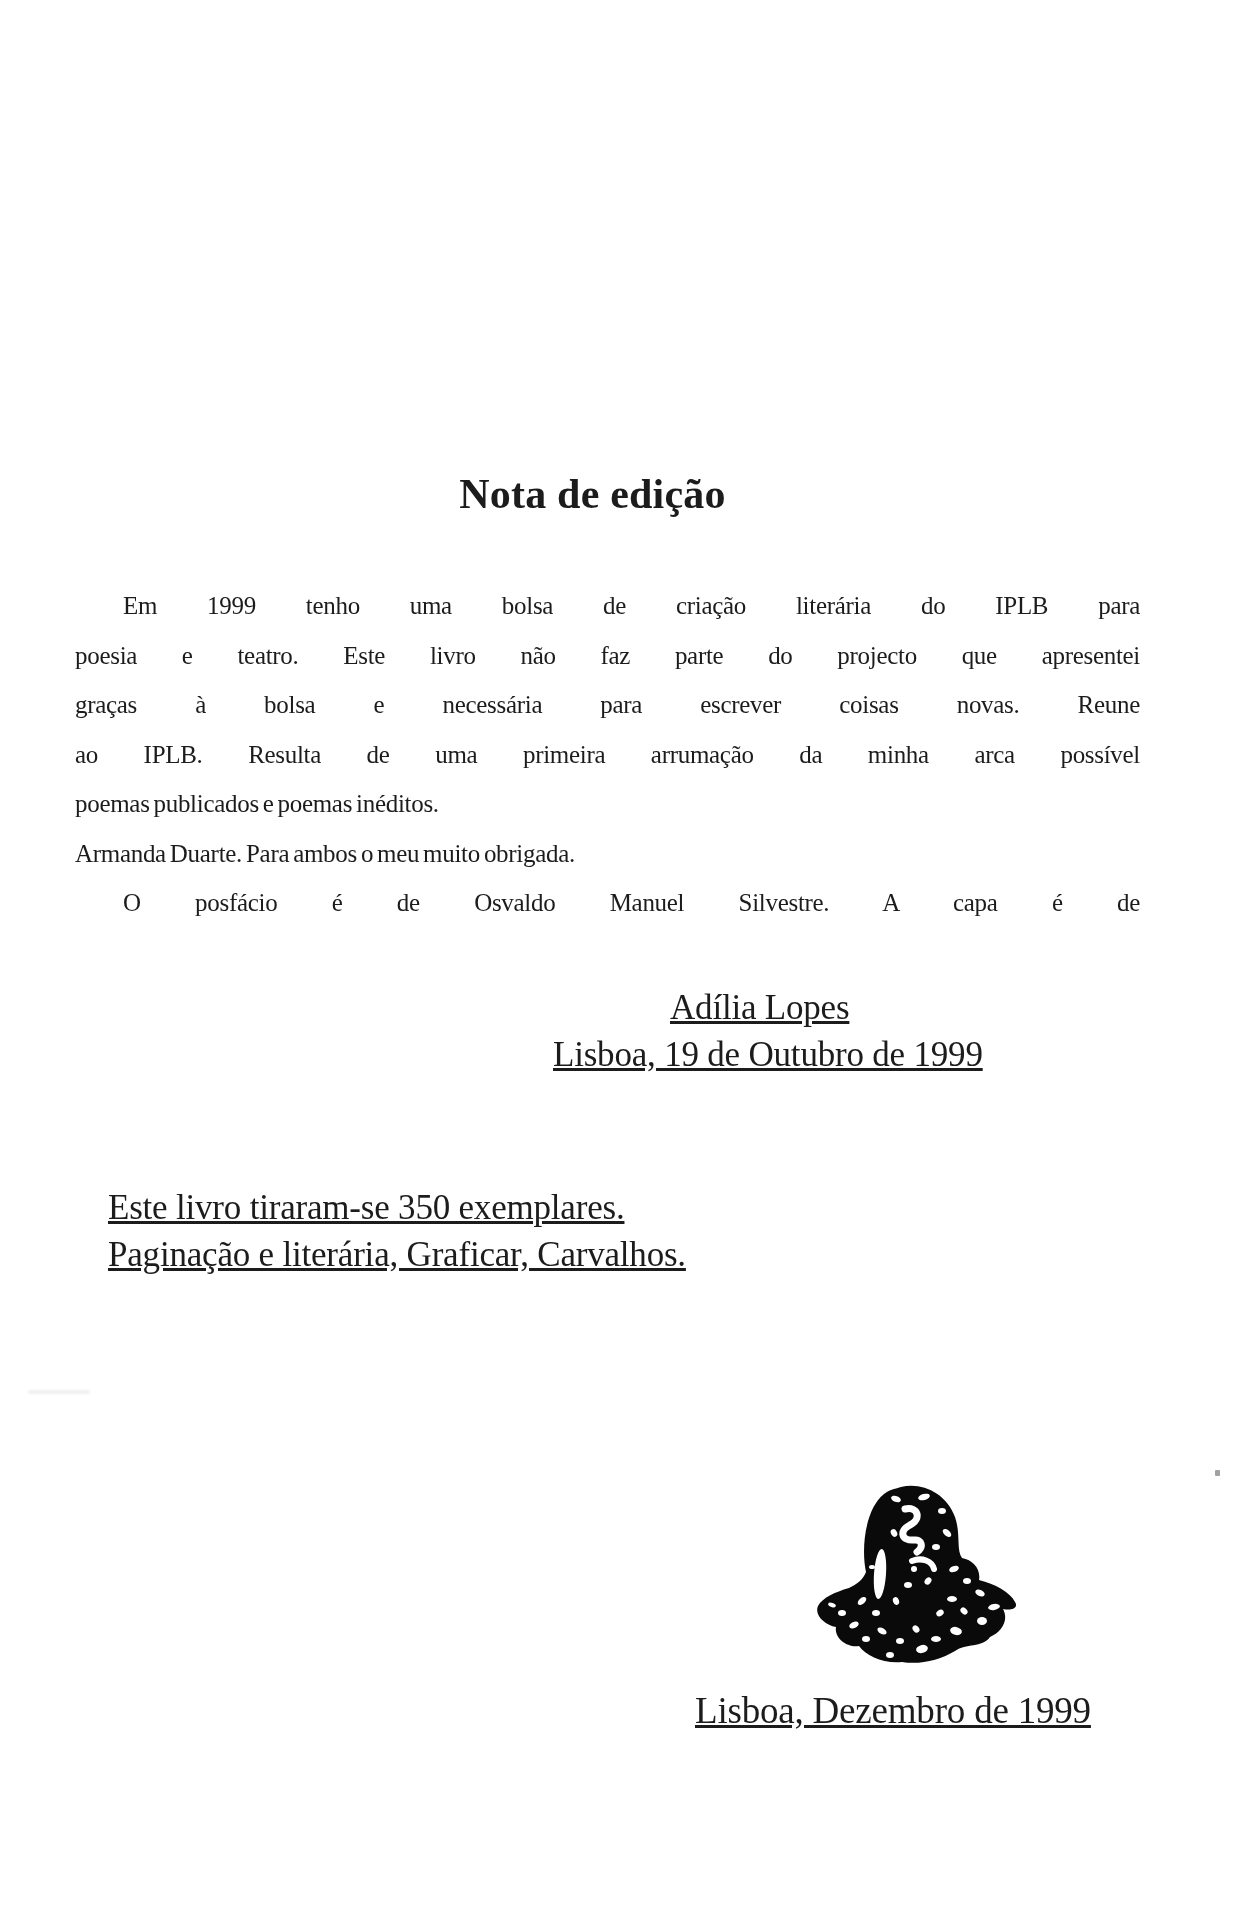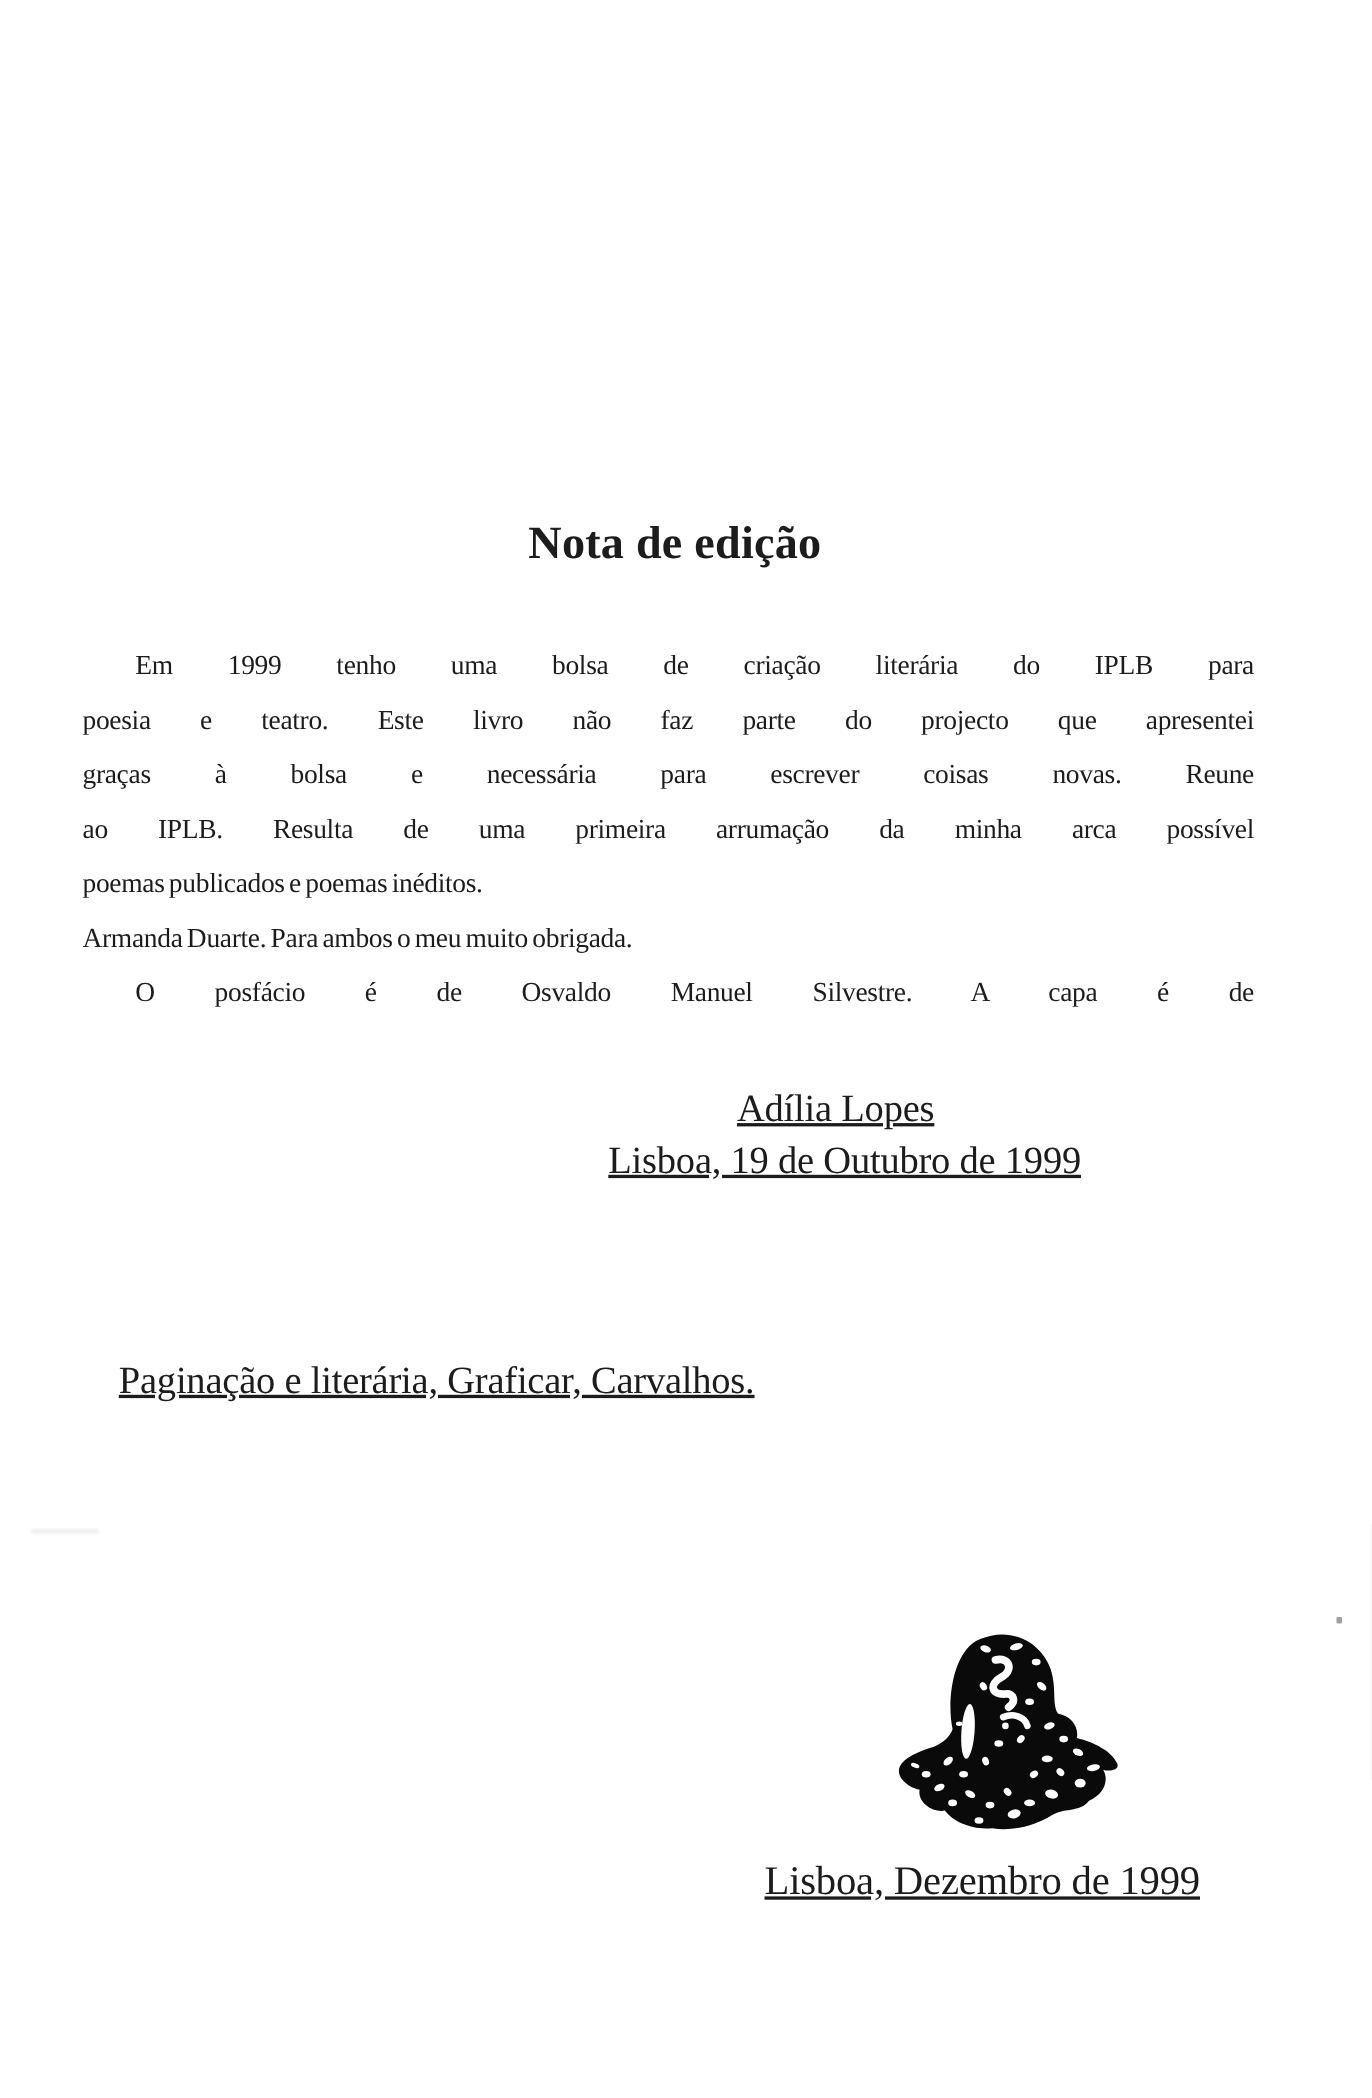--- a/index.html
+++ b/index.html
@@ -7,21 +7,21 @@
     position:relative;
     width:1247px;height:1907px;
     margin:0 auto;
     background:#ffffff;
     font-family:"Liberation Serif","DejaVu Serif",serif;
     color:#1c1c1c;
     overflow:hidden;
   }
   .abs{position:absolute;}
   #doc-title{
-    left:81px;top:470px;width:1065px;
+    left:60px;top:470px;width:1065px;
     text-align:center;
     font-weight:bold;
     font-size:42px;line-height:49.5px;
     letter-spacing:0.2px;
   }
   #main-paragraphs{
     left:75px;top:581px;width:1065px;
     font-size:25px;line-height:49.5px;
     letter-spacing:-0.3px;word-spacing:-2px;
   }
@@ -64,20 +64,21 @@
     <div class="pline">graças à bolsa e necessária para escrever coisas novas. Reune</div>
     <div class="pline">ao IPLB. Resulta de uma primeira arrumação da minha arca possível</div>
     <div class="pline paraend">poemas publicados e poemas inéditos.</div>
     <div class="pline paraend">Armanda Duarte. Para ambos o meu muito obrigada.</div>
     <div class="pline indent">O posfácio é de Osvaldo Manuel Silvestre. A capa é de</div>
   </div>
 
   <div id="signature-name" class="abs freeline">Adília Lopes</div>
   <div id="signature-place-date" class="abs freeline">Lisboa, 19 de Outubro de 1999</div>
 
+  <div id="colophon-line-1" class="abs freeline">Este livro tiraram-se 350 exemplares.</div>
   <div id="colophon-line-2" class="abs freeline">Paginação e literária, Graficar, Carvalhos.</div>
 
   <div id="ink-stamp" class="abs">
     <svg width="220" height="190" viewBox="0 0 220 190" xmlns="http://www.w3.org/2000/svg">
 
       <path fill="#0a0a0a" d="M97,6 C118,1 142,12 151,36 C157,54 152,68 158,77
         C169,79 177,88 175,99 C191,103 206,111 211,121 C215,127 207,130 199,128
         C205,139 198,151 186,156 C178,167 162,162 151,170 C136,179 116,184 98,181
         C80,183 62,175 55,165 C43,167 30,157 32,146 C21,144 10,134 14,125
         C18,117 31,111 45,107 C53,103 59,99 62,91 C57,68 61,28 80,13

